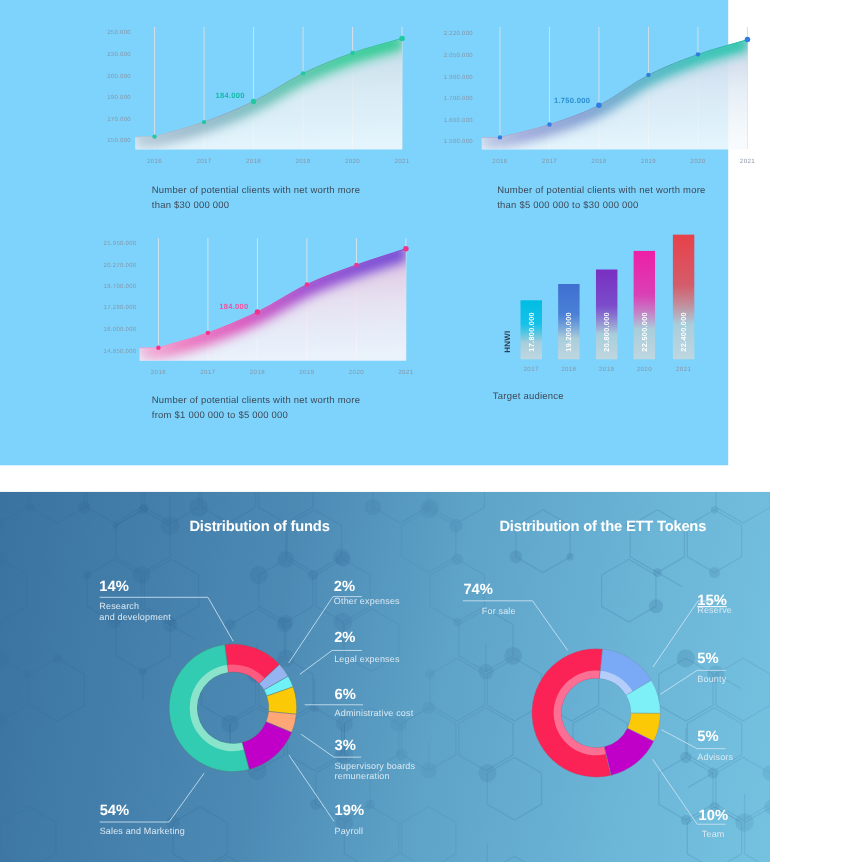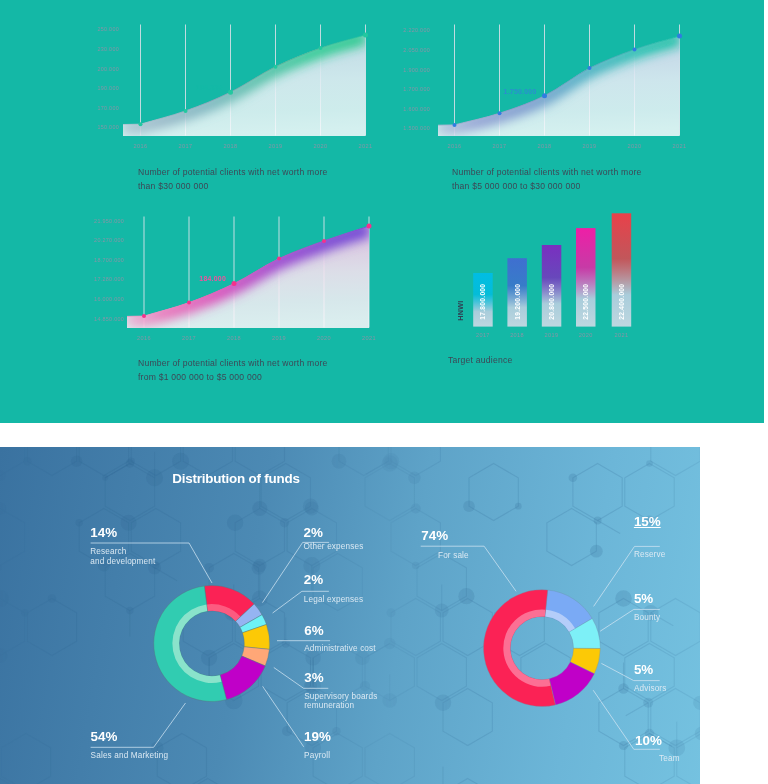--- a/index.html
+++ b/index.html
@@ -1,19 +1,19 @@
 <!DOCTYPE html>
 <html><head>
 <meta charset="utf-8">
 <title>Infographic</title>
 <style>
   html,body{margin:0;padding:0;}
   body{width:768px;height:784px;background:#fff;font-family:"Liberation Sans",sans-serif;overflow:hidden;}
   .page{position:relative;width:768px;height:784px;}
-  .top{position:absolute;left:0;top:0;width:764px;height:423px;background:#14b8a6;}
+  .top{position:absolute;left:0;top:0;width:662px;height:423px;background:#7dd3fc;}
   .bottom{position:absolute;left:0;top:423px;width:700px;height:361px;overflow:hidden;margin-top:24px;}
   .lchart{position:absolute;}
   .caption{position:absolute;font-size:8.6px;color:#3d4856;line-height:14.2px;letter-spacing:0.22px;white-space:pre;}
   svg text{font-family:"Liberation Sans",sans-serif;}
   .ytick{font-size:5.4px;fill:#8795a6;letter-spacing:0.3px;}
   .xtick{font-size:5.6px;fill:#8795a6;letter-spacing:0.35px;}
   .annot{font-size:6.9px;font-weight:bold;letter-spacing:0.25px;}
 
   .bg-blue{position:absolute;left:0;top:0;width:768px;height:361px;
     background:linear-gradient(100deg,#3a72a0 0%,#4c8ab4 33%,#5ea3c8 52%,#6cb6d8 74%,#79c8e4 100%);}
@@ -617,20 +617,21 @@
       <path d="M221.43 234.68A39.4 39.4 0 1 1 206.35 157.46L207.26 164.10A32.7 32.7 0 1 0 219.78 228.19Z" fill="#8ae3cb"></path>
       <path d="M547.70 142.99A58.4 58.4 0 0 1 592.22 171.46L569.13 185.06A31.6 31.6 0 0 0 545.04 169.66Z" fill="#7aaaf5" stroke="#6a93a8" stroke-width="0.7" stroke-opacity="0.5"></path>
       <path d="M592.22 171.46A58.4 58.4 0 0 1 600.30 201.51L573.50 201.32A31.6 31.6 0 0 0 569.13 185.06Z" fill="#7df0f7" stroke="#6a93a8" stroke-width="0.7" stroke-opacity="0.5"></path>
       <path d="M600.30 201.51A58.4 58.4 0 0 1 594.34 226.79L570.28 215.00A31.6 31.6 0 0 0 573.50 201.32Z" fill="#fcc906" stroke="#6a93a8" stroke-width="0.7" stroke-opacity="0.5"></path>
       <path d="M594.34 226.79A58.4 58.4 0 0 1 555.43 257.91L549.22 231.84A31.6 31.6 0 0 0 570.28 215.00Z" fill="#c000c8" stroke="#6a93a8" stroke-width="0.7" stroke-opacity="0.5"></path>
       <path d="M555.43 257.91A58.4 58.4 0 1 1 547.70 142.99L545.04 169.66A31.6 31.6 0 1 0 549.22 231.84Z" fill="#fb2255" stroke="#6a93a8" stroke-width="0.7" stroke-opacity="0.5"></path>
       <path d="M550.52 238.73A38.6 38.6 0 1 1 545.40 162.66L544.77 169.53A31.7 31.7 0 1 0 548.98 232.00Z" fill="#fc6f94"></path>
       <path d="M546.07 162.73A38.6 38.6 0 0 1 574.99 181.22L569.07 184.77A31.7 31.7 0 0 0 545.32 169.59Z" fill="#b4cdf9"></path>
     </svg>
     <div class="sect-title" style="left:172.2px;top:23.7px;">Distribution of funds</div>
+    <div class="sect-title" style="left:454.0px;top:23.7px;">Distribution of the ETT Tokens</div>
 
     <div class="pct" style="left:90.3px;top:78.0px;">14%</div>
     <div class="lbl" style="left:90.3px;top:100.3px;"><span>Research</span><br><span>and development</span></div>
 
     <div class="pct" style="left:90.6px;top:282.3px;">54%</div>
     <div class="lbl" style="left:90.6px;top:303.8px;"><span>Sales and Marketing</span></div>
 
     <div class="pct" style="left:303.5px;top:78.4px;">2%</div>
     <div class="lbl" style="left:303.5px;top:95px;"><span>Other expenses</span></div>
 
@@ -642,26 +643,26 @@
 
     <div class="pct" style="left:304.2px;top:223.4px;">3%</div>
     <div class="lbl" style="left:304.2px;top:244.5px;"><span>Supervisory boards</span><br><span>remuneration</span></div>
 
     <div class="pct" style="left:304.1px;top:282.0px;">19%</div>
     <div class="lbl" style="left:304.1px;top:304.3px;"><span>Payroll</span></div>
 
     <div class="pct" style="left:421.3px;top:81.3px;">74%</div>
     <div class="lbl" style="left:438px;top:103.5px;"><span>For sale</span></div>
 
-    <div class="pct" style="left:633.9px;top:67px;text-decoration:underline;">15%</div>
+    <div class="pct" style="left:633.9px;top:91px;text-decoration:underline;">15%</div>
     <div class="lbl" style="left:633.9px;top:103.1px;"><span>Reserve</span></div>
 
     <div class="pct" style="left:633.9px;top:143.8px;">5%</div>
     <div class="lbl" style="left:633.9px;top:166.3px;text-align:center;"><span>Bounty</span></div>
 
     <div class="pct" style="left:633.9px;top:215.3px;">5%</div>
     <div class="lbl" style="left:633.9px;top:237.1px;"><span>Advisors</span></div>
 
     <div class="pct" style="left:635.1px;top:285.6px;">10%</div>
-    <div class="lbl" style="left:659px;top:306.8px;"><span>Team</span></div>
+    <div class="lbl" style="left:638px;top:306.8px;"><span>Team</span></div>
 
   </div>
 </div>
 
 </body></html>

